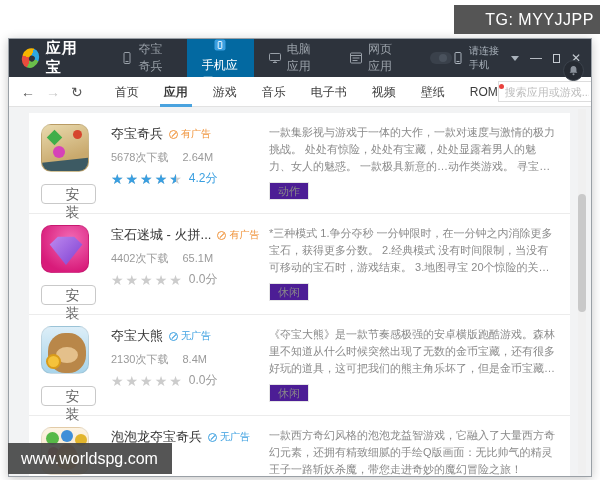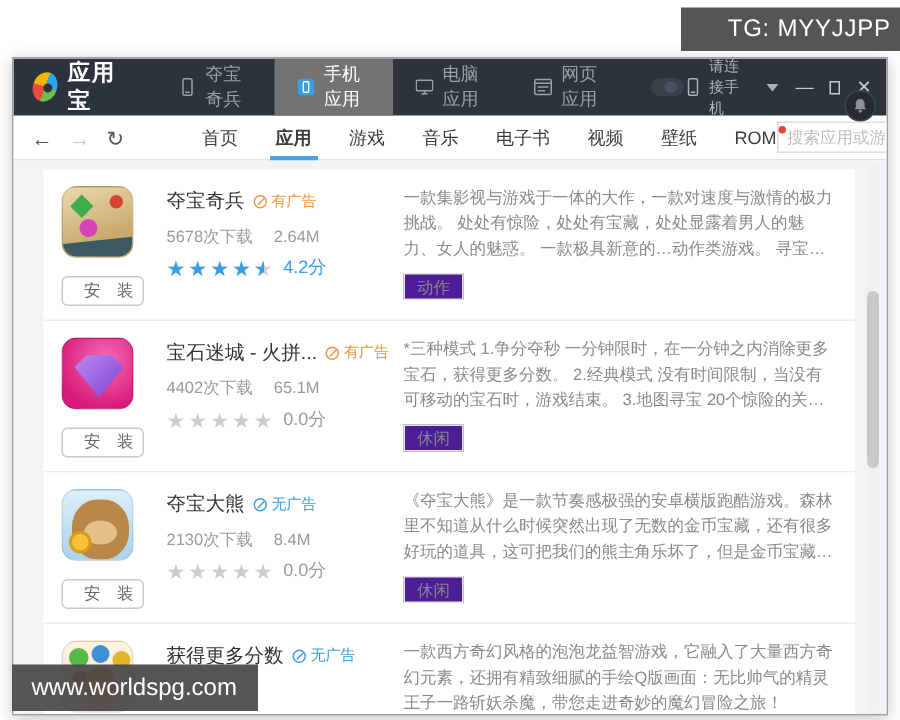--- a/index.html
+++ b/index.html
@@ -19,53 +19,53 @@
   
   .titlebar { position:relative; height:38px; background:#2d333c; display:flex; align-items:center; }
   .logo { display:flex; align-items:center; gap:7px; padding-left:13px; }
   .pinwheel { width:20px; height:20px; border-radius:50%; position:relative;
     background:conic-gradient(#2ea7e0 0 25%,#6abf4b 25% 50%,#e84c3d 50% 75%,#f5b400 75% 100%);
     transform:rotate(20deg); }
   .pinwheel::after { content:""; position:absolute; left:7px; top:7px; width:6px; height:6px; background:#2d333c; border-radius:50%; }
   .logo-text { color:#fff; font-size:15px; font-weight:bold; letter-spacing:1px; }
   .tb-tabs { display:flex; height:38px; margin-left:20px; }
   .tb-tab { display:flex; align-items:center; gap:6px; padding:0 15px; font-size:12px; color:#99a0a8; height:38px; cursor:default; }
-  .tb-tab.active { background:#737373; color:#fff; }
+  .tb-tab.active { background:#0369a1; color:#fff;flex-direction:column; }
   .tb-ico { width:12px; height:12px; flex:0 0 auto; }
   .promo-pill { width:26px; height:12px; border-radius:6px; background:#3a414b; margin-left:14px; position:relative; }
   .promo-pill::after { content:""; position:absolute; left:9px; top:2px; width:8px; height:8px; border-radius:50%; background:#4a525d; }
   .tb-right { margin-left:auto; display:flex; align-items:center; gap:11px; padding-right:10px; }
   .connect { display:flex; align-items:center; gap:5px; color:#aab3bc; font-size:10px; }
   .skin-ico { width:0; height:0; border-left:4px solid transparent; border-right:4px solid transparent; border-top:5px solid #aab3bc; position:relative; }
   .winbtn { color:#c6ccd2; font-size:12px; line-height:1; width:12px; text-align:center; }
   .maxbox { width:9px; height:9px; border:1px solid #c6ccd2; }
   .bell { position:absolute; right:7px; top:21px; width:21px; height:21px; border-radius:50%;
     background:#262b33; border:1px solid #3c434d; display:flex; align-items:center; justify-content:center; z-index:6; }
 
   
   .navbar { height:30px; background:#fff; border-bottom:1px solid #e2e2e2; display:flex; align-items:center; padding:0 12px; }
   .nav-arrow { font-size:14px; color:#555; margin-right:11px; line-height:1; }
   .nav-arrow.disabled { color:#c9c9c9; }
   .nav-refresh { font-size:14px; color:#555; margin-right:8px; line-height:1; }
-  .nav-tabs { display:flex; gap:25px; margin-left:44px; align-items:center; height:30px; }
+  .nav-tabs { display:flex; gap:25px; margin-left:24px; align-items:center; height:30px; }
   .nav-tab { font-size:12px; color:#3c3c3c; height:30px; line-height:30px; position:relative; white-space:nowrap; }
   .nav-tab.active { font-weight:bold; }
   .nav-tab.active::after { content:""; position:absolute; left:-4px; right:-4px; bottom:0; height:3px; background:#4aa3df; }
   .nav-tab.rom::before { content:""; position:absolute; right:-6px; top:7px; width:5px; height:5px; border-radius:50%; background:#e9413d; }
   .searchbox { margin-left:auto; display:flex; align-items:center; }
   .search-input { width:98px; height:21px; border:1px solid #ddd; font-size:11px; padding:0 6px; color:#666; outline:none; }
   .search-input::placeholder { color:#bdbdbd; }
 
   
   .content { position:absolute; top:68px; left:0; right:0; bottom:0; background:#f2f3f4; padding:6px 21px 0 20px; overflow:hidden; }
   .app-row { display:flex; background:#fff; border-bottom:1px solid #ececec; min-height:86px; padding:11px 12px 9px 12px; }
   .col-left { width:62px; flex:0 0 auto; display:flex; flex-direction:column; align-items:flex-start; }
   .app-icon { width:48px; height:48px; border-radius:10px; border:1px solid rgba(0,0,0,.08); position:relative; overflow:hidden; }
   .install-btn { margin-top:12px; width:55px; height:20px; border:1px solid #c9c9c9; border-radius:4px; background:#fff;
-    font-size:11px; color:#666; letter-spacing:4px; text-align:center; line-height:18px; padding-left:12px; }
+    font-size:14px; color:#666; letter-spacing:4px; text-align:center; line-height:18px; padding-left:12px; }
   .col-mid { width:146px; flex:0 0 auto; margin-left:8px; padding-top:1px; }
   .app-title-row { display:flex; align-items:center; white-space:nowrap; }
   .app-name { font-size:13px; color:#333; }
   .badge { display:flex; align-items:center; gap:3px; font-size:10px; margin-left:6px; }
   .badge-dot { width:9px; height:9px; border:1px solid currentColor; border-radius:50%; position:relative; flex:0 0 auto; }
   .badge-dot::after { content:""; position:absolute; left:1px; top:3px; width:6px; height:1px; background:currentColor; transform:rotate(-45deg); }
   .badge-orange { color:#f0943c; }
   .badge-blue { color:#3a9fe0; }
   .dl-row { margin-top:7px; font-size:11px; color:#9a9a9a; white-space:nowrap; }
   .dl-size { margin-left:14px; }
@@ -295,21 +295,21 @@
               <span class="b b1"></span>
               <span class="b b2"></span>
               <span class="b b3"></span>
               <span class="b b4"></span>
               <span class="b flame"></span>
             </div>
 
         </div>
         <div class="col-mid">
           <div class="app-title-row">
-            <span class="app-name">获得更多分数</span>
+            <span class="app-name">泡泡龙夺宝奇兵</span>
             <span class="badge badge-blue">
                 <span class="badge-dot"></span>
                 <span>无广告</span>
               </span>
           </div>
 
         </div>
         <div class="col-right">
           <div class="app-desc">一款西方奇幻风格的泡泡龙益智游戏，它融入了大量西方奇幻元素，还拥有精致细腻的手绘Q版画面：无比帅气的精灵王子一路斩妖杀魔，带您走进奇妙的魔幻冒险之旅！</div>
 

